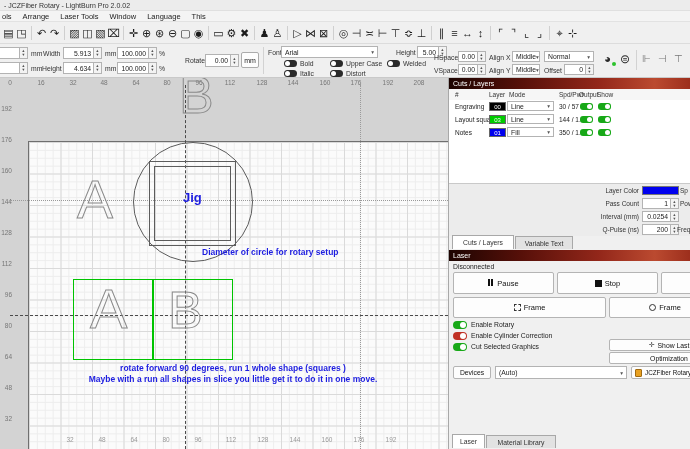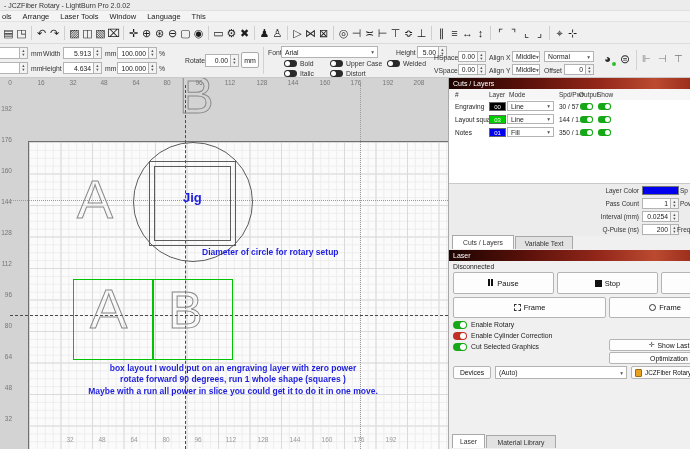--- a/index.html
+++ b/index.html
@@ -301,23 +301,22 @@
   </div>
   <span class="bluetxt" style="left:183px;top:112px;font-size:13px;">Jig</span>
   <span class="bluetxt" style="left:202px;top:169px;font-size:8.5px;">Diameter of circle for rotary setup</span>
 
   <div style="position:absolute;left:73px;top:201px;width:80px;height:81px;border:1px solid #00c400;box-sizing:border-box;"></div>
   <div style="position:absolute;left:153px;top:201px;width:80px;height:81px;border:1px solid #00c400;box-sizing:border-box;"></div>
   <span class="olt" style="left:90px;top:203px;font-size:56px;">A</span>
   <span class="olt" style="left:168px;top:206px;font-size:52px;">B</span>
 
   <div style="position:absolute;left:18px;top:285px;width:430px;text-align:center;color:#1e1ee0;font-weight:bold;font-size:8.5px;line-height:11.3px;">
-    <div>box layout I would put on an engraving layer with zero power</div>
     <div>rotate forward 90 degrees, run 1 whole shape (squares )</div>
-    <div>Maybe with a run all power in slice you could get it to do it in one move.</div>
+    <div>Maybe with a run all shapes in slice you little get it to do it in one move.</div>
   </div>
 
   <div>
     <span class="rb" style="left:70px">32</span>
     <span class="rb" style="left:102px">48</span>
     <span class="rb" style="left:134px">64</span>
     <span class="rb" style="left:166px">80</span>
     <span class="rb" style="left:198px">96</span>
     <span class="rb" style="left:231px">112</span>
     <span class="rb" style="left:263px">128</span>

